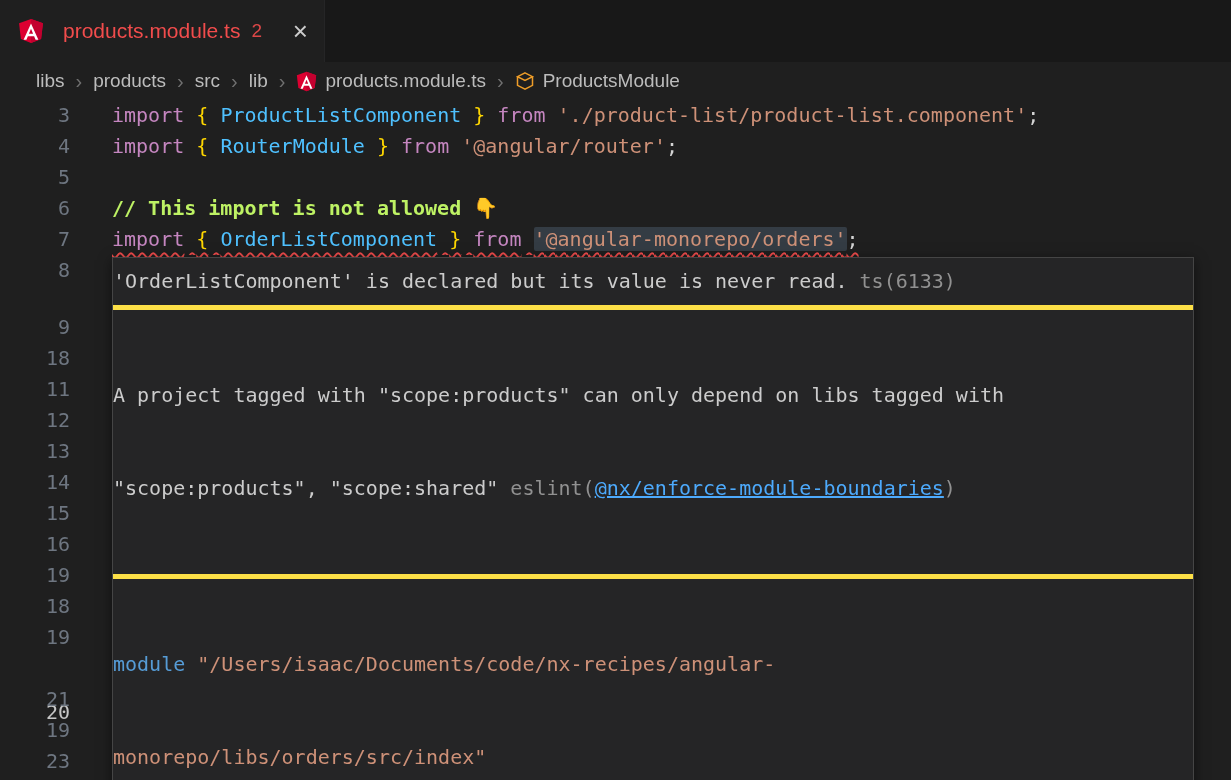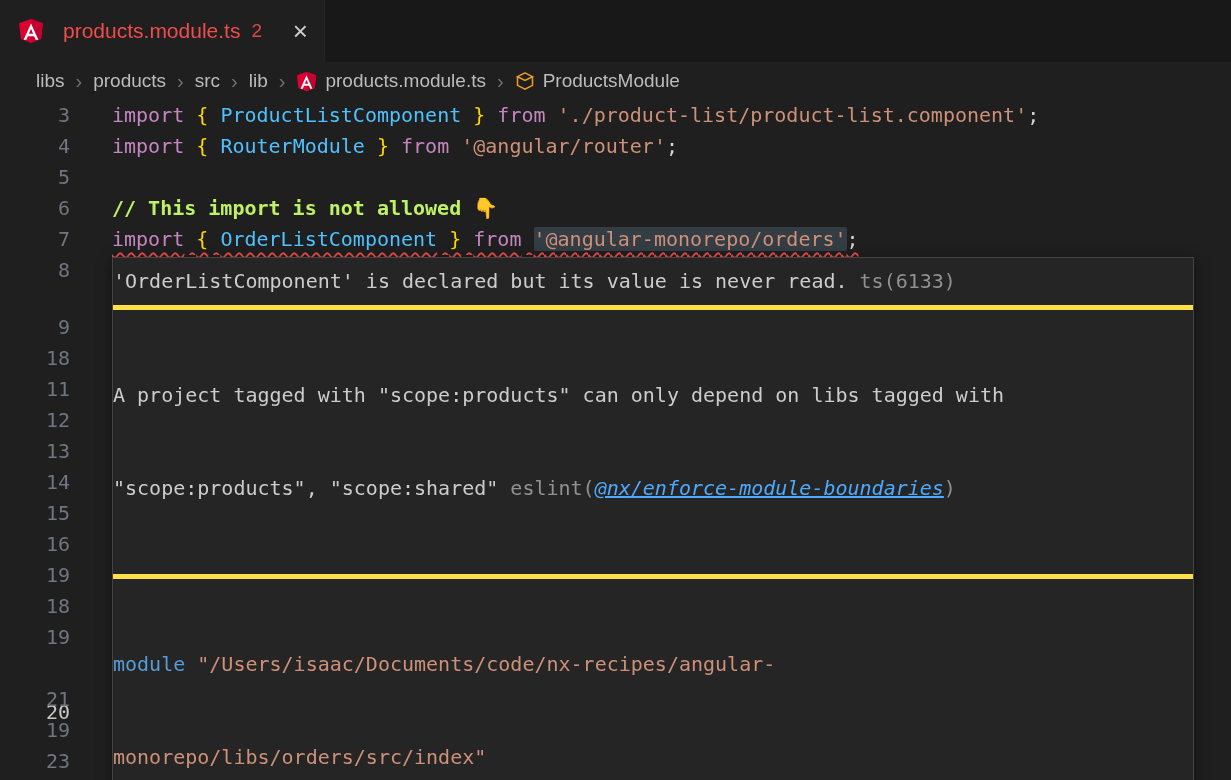--- a/index.html
+++ b/index.html
@@ -48,21 +48,21 @@
 
   
   .hover { position:absolute; left:112px; top:157px; width:1082px; z-index:5;
            background:#252526; border:1px solid #454545; box-shadow:0 3px 12px rgba(0,0,0,.5); }
   .hsec { padding:8px 0; border-bottom:5px solid #fde047; white-space:pre-wrap;
           font:20px/31px "DejaVu Sans Mono", monospace; color:#cccccc; }
   .dim { color:#919191; }
   .hkw { color:#569CD6;text-align:right; }
   .hstr { color:#CE9178; }
   .hlink { color:#4daafc; text-decoration:none; cursor:pointer; }
-  .hlink.ul { text-decoration:underline;font-style:italic; }
+  .hlink.ul { text-decoration:underline; }
 </style>
 </head>
 <body>
 
 <div class="tabbar">
   <div class="tab">
     <span class="icwrap">
       <svg width="26" height="26" viewBox="0 0 250 250">
         <polygon fill="#DD0031" points="125,10 240,50 222,202 125,240 28,202 10,50"></polygon>
         <polygon fill="#C3002F" points="125,10 125,240 222,202 240,50"></polygon>

